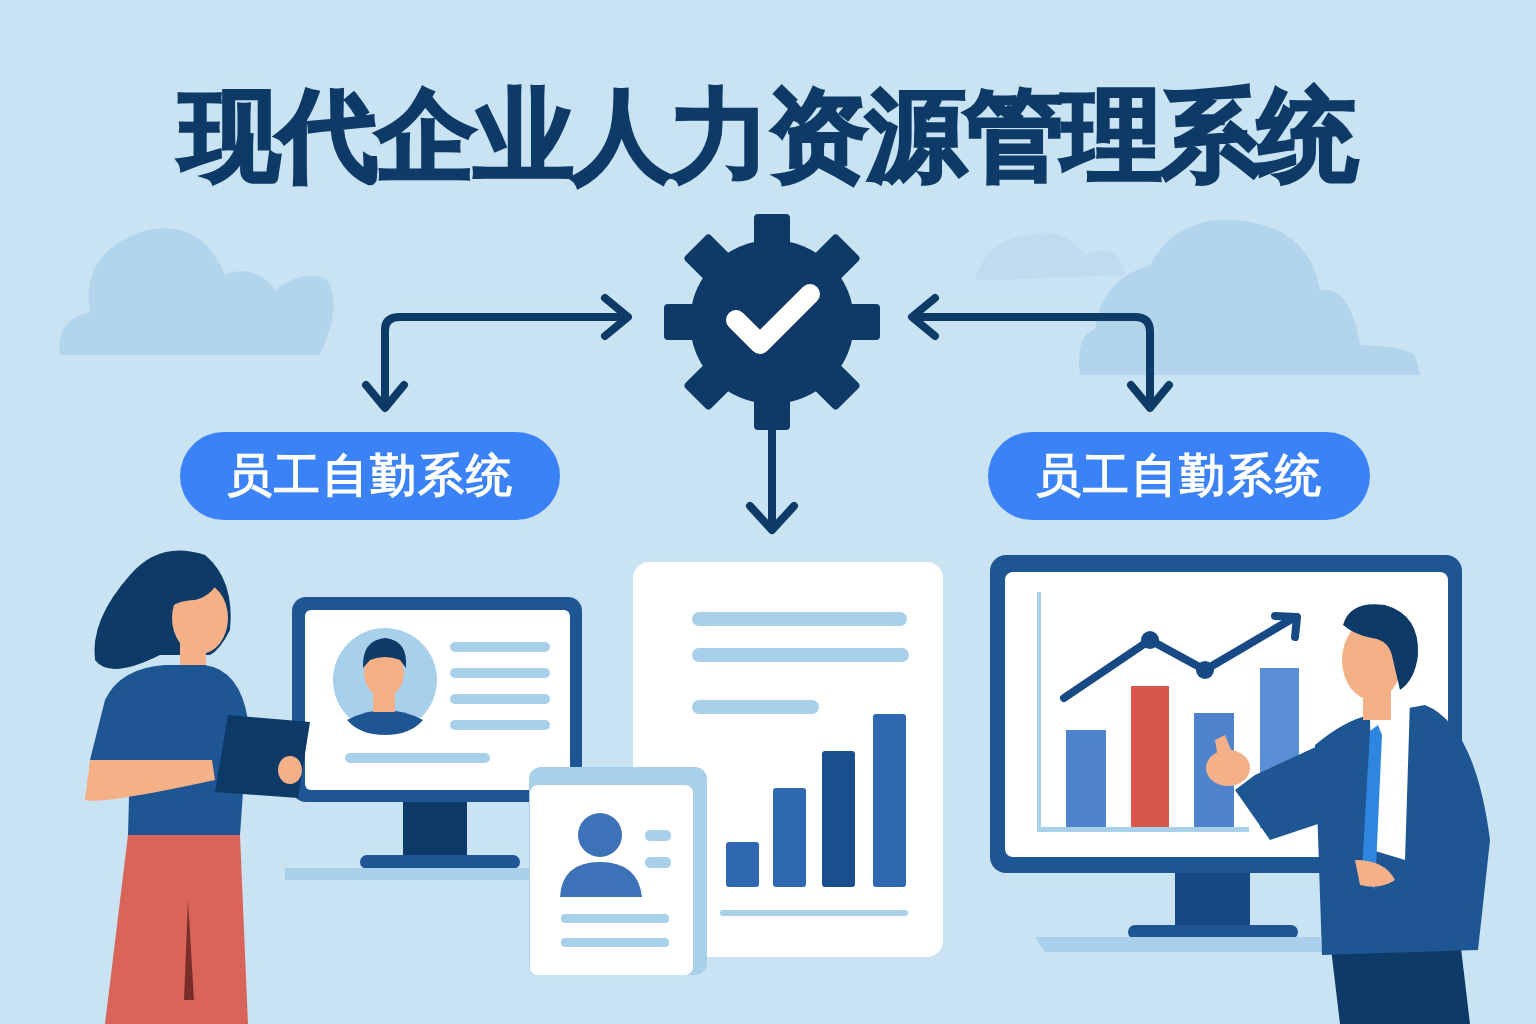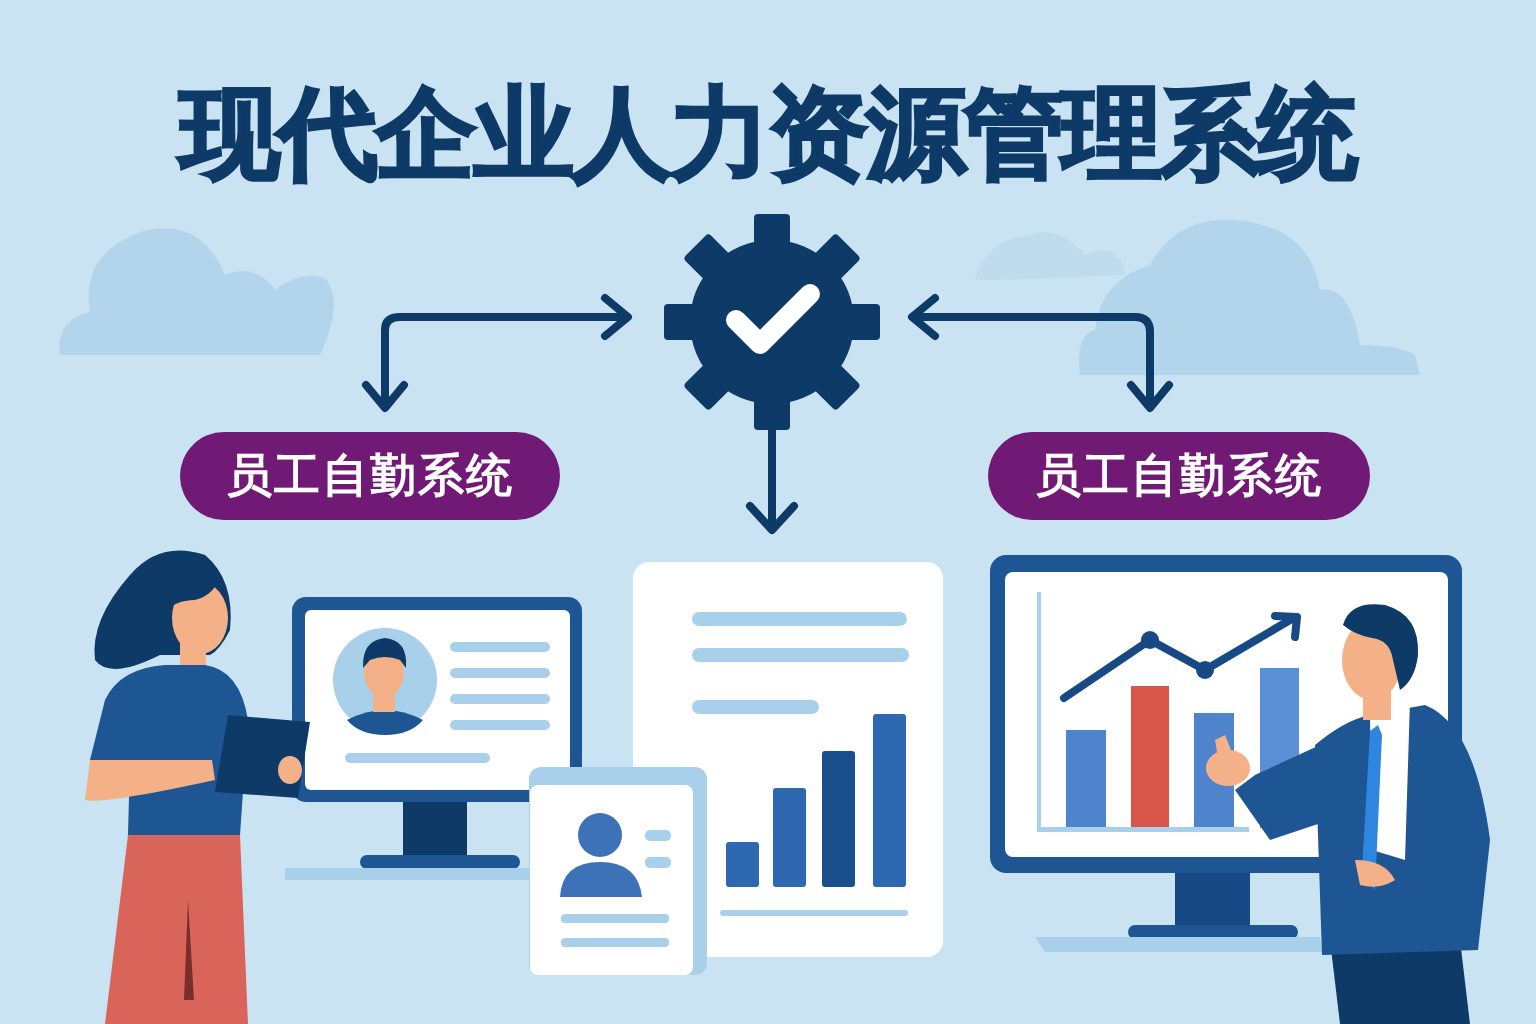--- a/index.html
+++ b/index.html
@@ -4,24 +4,24 @@
 <style>
   * { margin:0; padding:0; box-sizing:border-box; }
   html, body { width:1536px; height:1024px; overflow:hidden; background:#c9e3f3; }
   body { font-family:"DejaVu Sans", "Liberation Sans", sans-serif; position:relative; }
   .abs { position:absolute; }
   #bg { left:0; top:0; width:1536px; height:1024px; }
   .title {
     position:absolute; left:0; top:70px; width:1536px; text-align:center;
     font-size:100px; font-weight:bold; letter-spacing:-2px;
     -webkit-text-stroke:3px #0d3a66; color:#0d3a66;
-    font-family:Liberation Serif, serif; line-height:130px;
+    font-family:Liberation Sans, sans-serif; line-height:130px;
   }
   .pill {
-    position:absolute; height:88px; border-radius:44px; background:#701a75;
+    position:absolute; height:88px; border-radius:44px; background:#3b82f6;
     color:#ffffff; font-size:46px; font-weight:bold; display:flex;
     align-items:center; justify-content:center; letter-spacing:2px;
     font-family:"DejaVu Sans", sans-serif;
   }
   #pill-left { left:180px; top:432px; width:380px; }
   #pill-right { left:988px; top:432px; width:382px; }
 </style>
 </head>
 <body>
 

